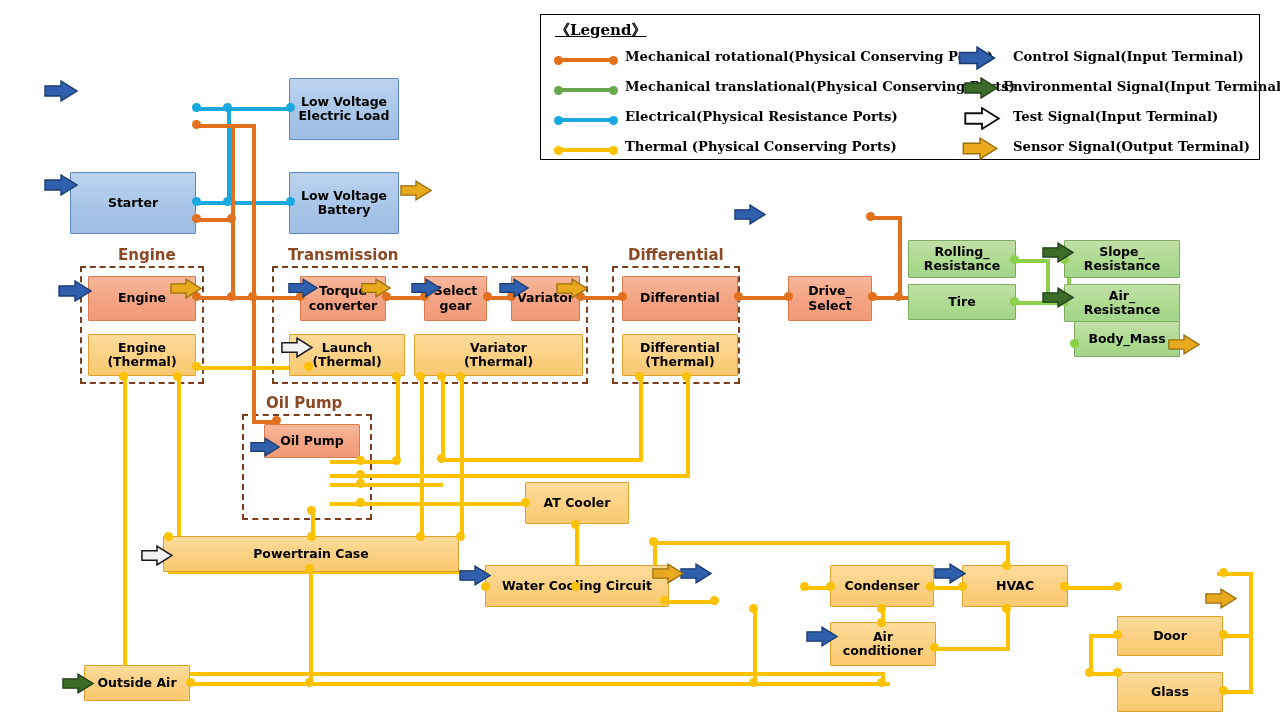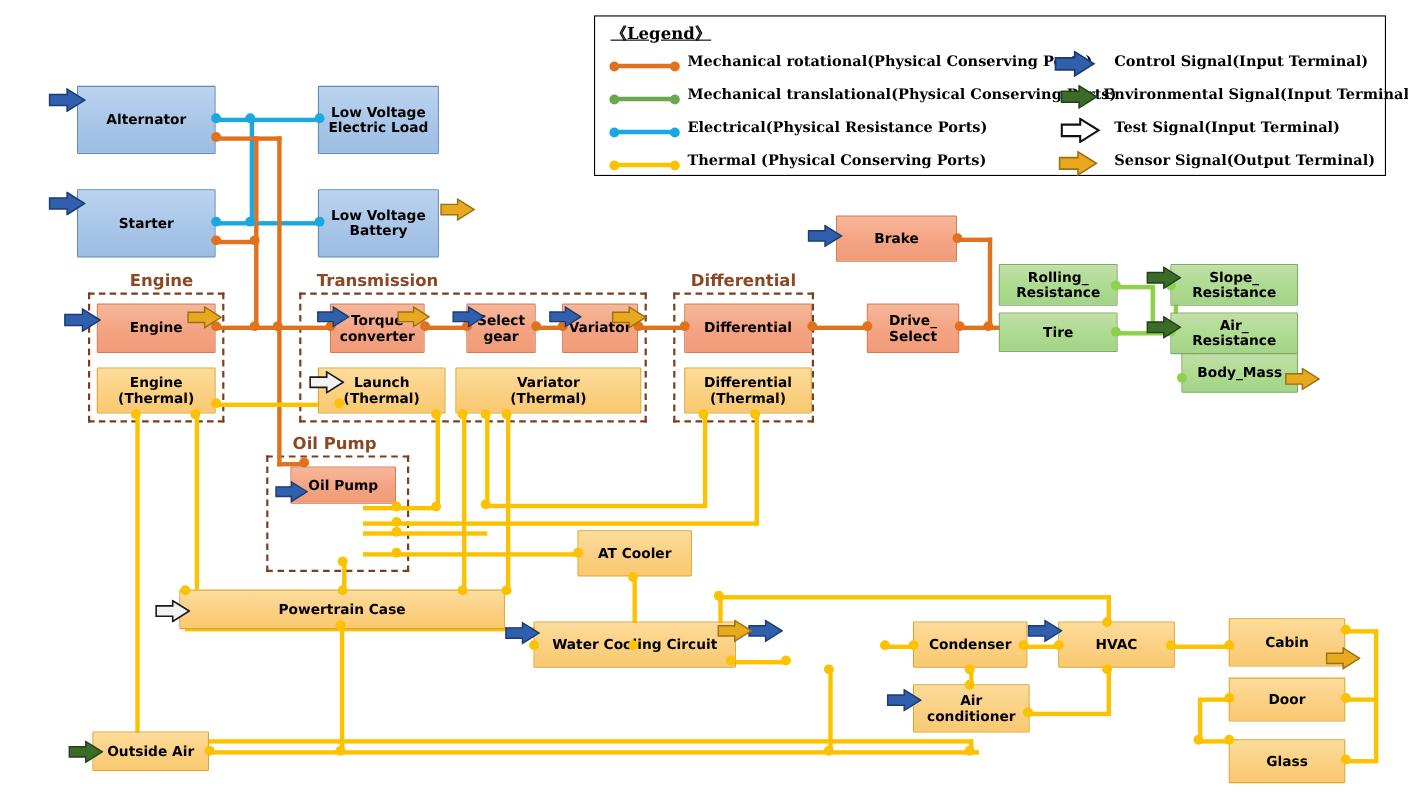--- a/index.html
+++ b/index.html
@@ -160,21 +160,20 @@
 
   <div class="grp" style="left:272px;top:266px;width:316px;height:118px;"></div>
   <div class="grplbl" style="left:288px;top:246px;">Transmission</div>
 
   <div class="grp" style="left:612px;top:266px;width:128px;height:118px;"></div>
   <div class="grplbl" style="left:628px;top:246px;">Differential</div>
 
   <div class="grp" style="left:242px;top:414px;width:130px;height:106px;"></div>
   <div class="grplbl" style="left:266px;top:394px;">Oil Pump</div>
 
-  <div class="blk blue" style="left:70px;top:78px;width:126px;height:62px;">Alternator</div>
   <div class="blk blue" style="left:289px;top:78px;width:110px;height:62px;">Low Voltage
 Electric Load</div>
   <div class="blk blue" style="left:70px;top:172px;width:126px;height:62px;">Starter</div>
   <div class="blk blue" style="left:289px;top:172px;width:110px;height:62px;">Low Voltage
 Battery</div>
 
   <div class="blk orange" style="left:88px;top:276px;width:108px;height:45px;">Engine</div>
   <div class="blk yellow" style="left:88px;top:334px;width:108px;height:42px;">Engine
 (Thermal)</div>
 
@@ -185,21 +184,20 @@
   <div class="blk orange" style="left:511px;top:276px;width:69px;height:45px;">Variator</div>
   <div class="blk yellow" style="left:289px;top:334px;width:116px;height:42px;">Launch
 (Thermal)</div>
   <div class="blk yellow" style="left:414px;top:334px;width:169px;height:42px;">Variator
 (Thermal)</div>
 
   <div class="blk orange" style="left:622px;top:276px;width:116px;height:45px;">Differential</div>
   <div class="blk yellow" style="left:622px;top:334px;width:116px;height:42px;">Differential
 (Thermal)</div>
 
-  <div class="blk orange" style="left:760px;top:196px;width:110px;height:42px;">Brake</div>
   <div class="blk orange" style="left:788px;top:276px;width:84px;height:45px;">Drive_
 Select</div>
 
   <div class="blk green" style="left:908px;top:240px;width:108px;height:38px;">Rolling_
 Resistance</div>
   <div class="blk green" style="left:908px;top:284px;width:108px;height:36px;">Tire</div>
   <div class="blk green" style="left:1064px;top:240px;width:116px;height:38px;">Slope_
 Resistance</div>
   <div class="blk green" style="left:1064px;top:284px;width:116px;height:38px;">Air_
 Resistance</div>
@@ -207,21 +205,20 @@
 
   <div class="blk orange" style="left:264px;top:424px;width:96px;height:34px;">Oil Pump</div>
 
   <div class="blk yellow" style="left:525px;top:482px;width:104px;height:42px;">AT Cooler</div>
   <div class="blk yellow" style="left:163px;top:536px;width:296px;height:36px;">Powertrain Case</div>
   <div class="blk yellow" style="left:485px;top:565px;width:184px;height:42px;">Water Cooling Circuit</div>
   <div class="blk yellow" style="left:830px;top:565px;width:104px;height:42px;">Condenser</div>
   <div class="blk yellow" style="left:830px;top:622px;width:106px;height:44px;">Air
 conditioner</div>
   <div class="blk yellow" style="left:962px;top:565px;width:106px;height:42px;">HVAC</div>
-  <div class="blk yellow" style="left:1117px;top:562px;width:106px;height:44px;">Cabin</div>
   <div class="blk yellow" style="left:1117px;top:616px;width:106px;height:40px;">Door</div>
   <div class="blk yellow" style="left:84px;top:665px;width:106px;height:36px;">Outside Air</div>
   <div class="blk yellow" style="left:1117px;top:672px;width:106px;height:40px;">Glass</div>
 
   <div class="dot blu" style="left:192px;top:103px;"></div>
   <div class="dot blu" style="left:223px;top:103px;"></div>
   <div class="dot blu" style="left:286px;top:103px;"></div>
   <div class="dot blu" style="left:192px;top:197px;"></div>
   <div class="dot blu" style="left:223px;top:197px;"></div>
   <div class="dot blu" style="left:286px;top:197px;"></div>

